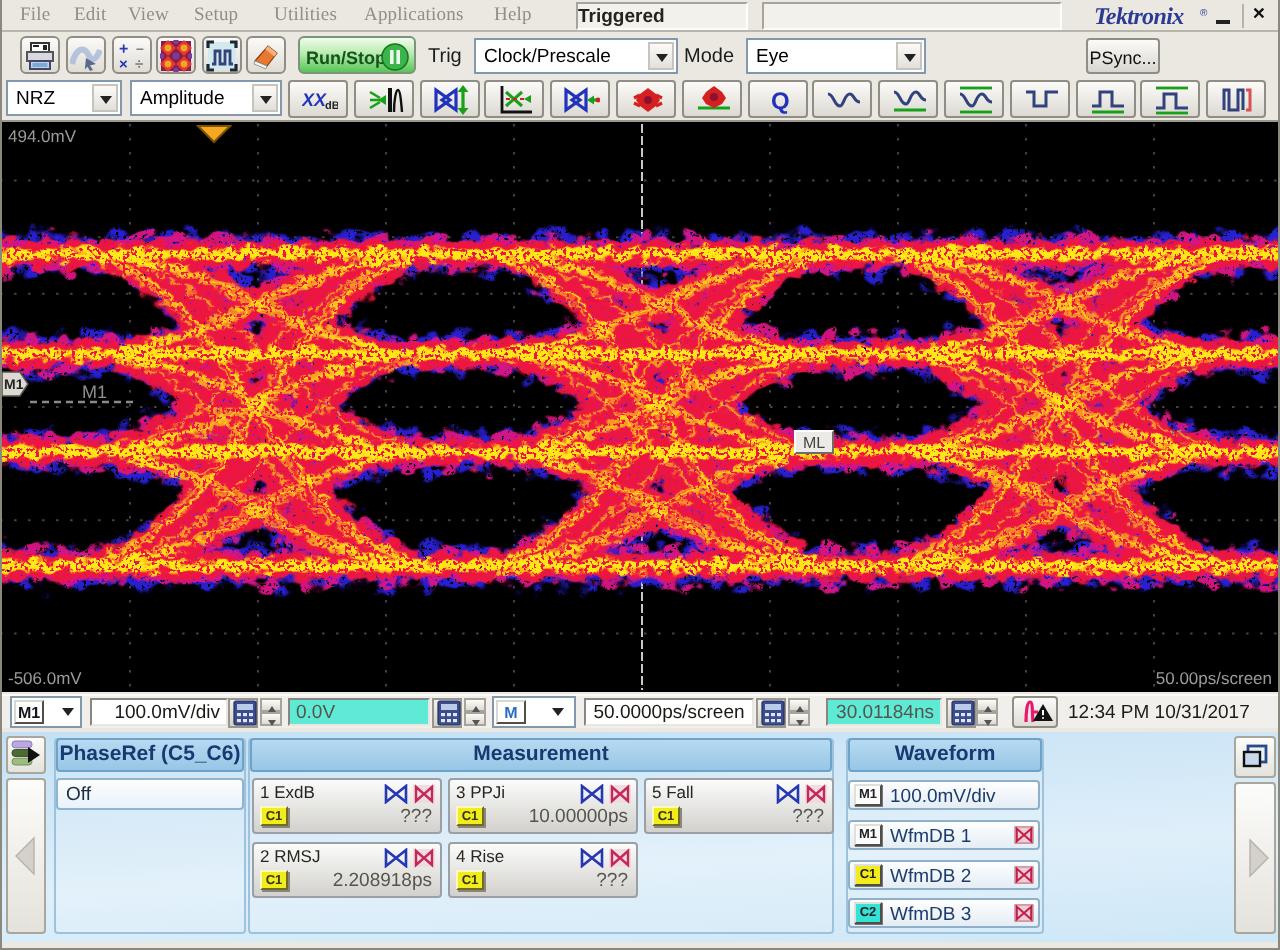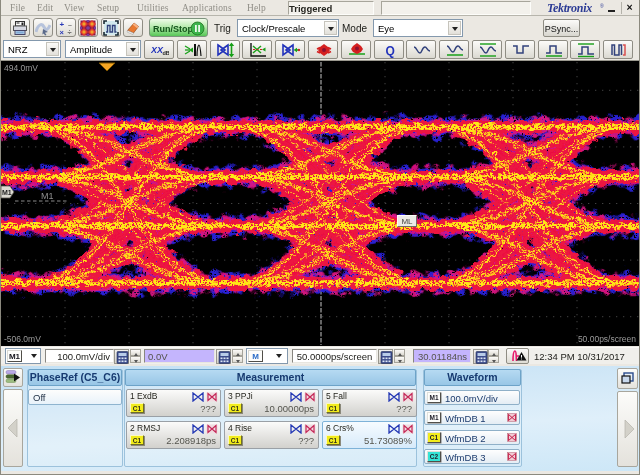--- a/index.html
+++ b/index.html
@@ -38,21 +38,21 @@
   .display { position:absolute; top:61px; left:1px; width:638px; height:285px; background:#000; overflow:hidden; }
   .display svg.eye { position:absolute; left:-1px; top:0; }
   .dlabel { position:absolute; font-size:8.5px; color:#9b9b9b; }
   .mlchip { position:absolute; left:396px; top:154px; width:20px; height:12px; background:#eceae6; border:1px solid; border-color:#fcfcfa #6e6c64 #6e6c64 #fcfcfa; font-size:8px; color:#44443e; text-align:center; line-height:11px; }
   .m1handle { position:absolute; left:0; top:124px; width:14px; height:14px; }
   .m1gray { position:absolute; left:40px; top:130px; font-size:9px; color:#8f8f8f; }
 
   
   .controlbar { position:absolute; top:347px; left:1px; right:1px; height:17px; background:#f0efeb; border-top:1px solid #fbfaf7; }
   .cfield { position:absolute; top:1px; height:14px; background:#fff; border:1px solid; border-color:#888680 #e8e6e0 #e8e6e0 #888680; font-size:9.5px; color:#1a1a16; padding:1px 3px 0 3px; white-space:nowrap; }
-  .cfield.dis { background:#c4b5fd; color:#55544e; }
+  .cfield.dis { background:#5eead4; color:#55544e; }
   .chipbox { position:absolute; top:0; height:16px; background:#fff; border:1px solid #8398ad; }
   .chip { position:absolute; left:1px; top:1px; width:15px; height:12px; background:#fdfdfb; border:1px solid; border-color:#d8d8d2 #504e48 #504e48 #d8d8d2; font-size:8px; font-weight:bold; text-align:center; line-height:11px; color:#14141c; }
   .chip.blue { color:#2b6cc8; }
   .spin { position:absolute; top:1px; width:11px; height:14px; }
   .spin div { position:absolute; left:0; width:11px; height:7px; background:linear-gradient(#fcfbf9,#dddbd3); border:1px solid #a5a39a; }
   .spin div.dn { top:7px; }
   .spin div:after { content:""; position:absolute; left:2.5px; border:2.5px solid transparent; }
   .spin div.up:after { top:1px; border-bottom:3px solid #555; }
   .spin div.dn:after { top:2.5px; border-top:3px solid #555; }
   .calcbtn { position:absolute; top:1px; width:15px; height:15px; background:linear-gradient(#f2f1ee,#d4d2cb); border:1px solid #98968d; }
@@ -593,30 +593,20 @@
     <div class="mcell" style="left:321px;top:23px">
       <span class="lbl">5 Fall</span>
       <svg class="icons" width="26" height="10" viewBox="0 0 26 10">
         <path d="M1,1 L6,5 L1,9 Z M11,1 L6,5 L11,9 Z" fill="none" stroke="#2438b4" stroke-width="1.3"></path>
         <rect x="14.5" y="0.5" width="11" height="9" fill="#f0dce0"></rect>
         <path d="M16,1.5 L20,5 L16,8.5 Z M24,1.5 L20,5 L24,8.5 Z" fill="none" stroke="#c42858" stroke-width="1.2"></path>
       </svg>
       <span class="c1badge">C1</span>
       <span class="val">???</span>
     </div>
-    <div class="mcell sel" style="left:321px;top:55px">
-      <span class="lbl">6 Crs%</span>
-      <svg class="icons" width="26" height="10" viewBox="0 0 26 10">
-        <path d="M1,1 L6,5 L1,9 Z M11,1 L6,5 L11,9 Z" fill="none" stroke="#2438b4" stroke-width="1.3"></path>
-        <rect x="14.5" y="0.5" width="11" height="9" fill="#f0dce0"></rect>
-        <path d="M16,1.5 L20,5 L16,8.5 Z M24,1.5 L20,5 L24,8.5 Z" fill="none" stroke="#c42858" stroke-width="1.2"></path>
-      </svg>
-      <span class="c1badge">C1</span>
-      <span class="val">51.73089%</span>
-    </div>
 
     <div class="phdr" style="left:423px;width:97px">Waveform</div>
     <div class="wrow" style="top:24px">
       <span class="wchip">M1</span>
       <span class="wlbl">100.0mV/div</span>
     </div>
     <div class="wrow" style="top:44px">
       <span class="wchip">M1</span>
       <span class="wlbl">WfmDB 1</span>
       <svg class="weye" width="10" height="9" viewBox="0 0 11 10">

